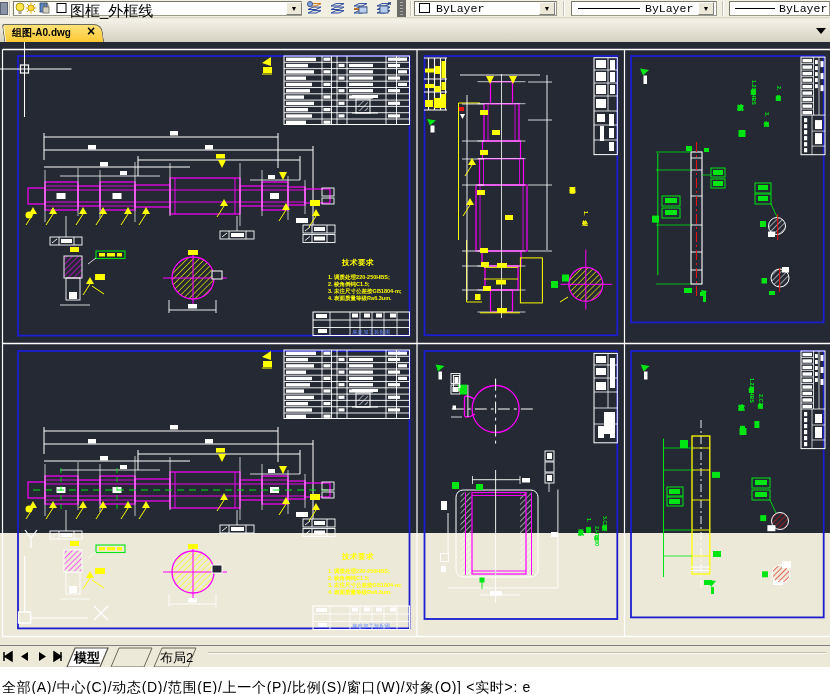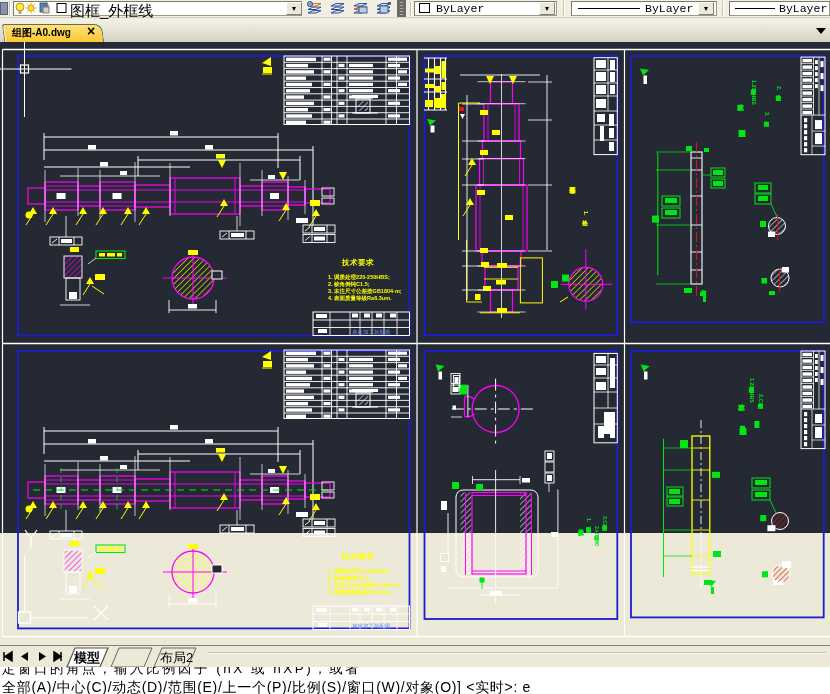--- a/index.html
+++ b/index.html
@@ -887,14 +887,13 @@
 <polygon points="67,21 75,2 108,2 100,21" fill="#ffffff" stroke="#55524a" stroke-width="1.2"></polygon>
 <polygon points="111,21 119,2 152,2 144,21" fill="#ece9d8" stroke="#6a675a" stroke-width="1"></polygon>
 <polygon points="154,21 162,2 196,2 188,21" fill="#ece9d8" stroke="#6a675a" stroke-width="1"></polygon>
 </svg>
 <div class="btab" style="left:74px;width:32px;font-weight:bold;top:3px">模型</div>
 <div class="btab" style="left:117px;width:34px;top:19px">布局1</div>
 <div class="btab" style="left:160px;width:34px;top:3px">布局2</div>
 <div style="position:absolute;left:208px;top:6px;width:618px;height:2px;border-top:1px solid #c2bfae;border-bottom:1px solid #fbfaf4"></div>
 </div>
 <div id="cmd">
-<div style="top:-7px;letter-spacing:2.5px">定窗口的角点，输入比例因子 (nX 或 nXP)，或者</div>
 <div style="top:12px;font-size:14px;letter-spacing:0.7px">全部(A)/中心(C)/动态(D)/范围(E)/上一个(P)/比例(S)/窗口(W)/对象(O)] &lt;实时&gt;:  e</div>
 </div>
 </body></html>

